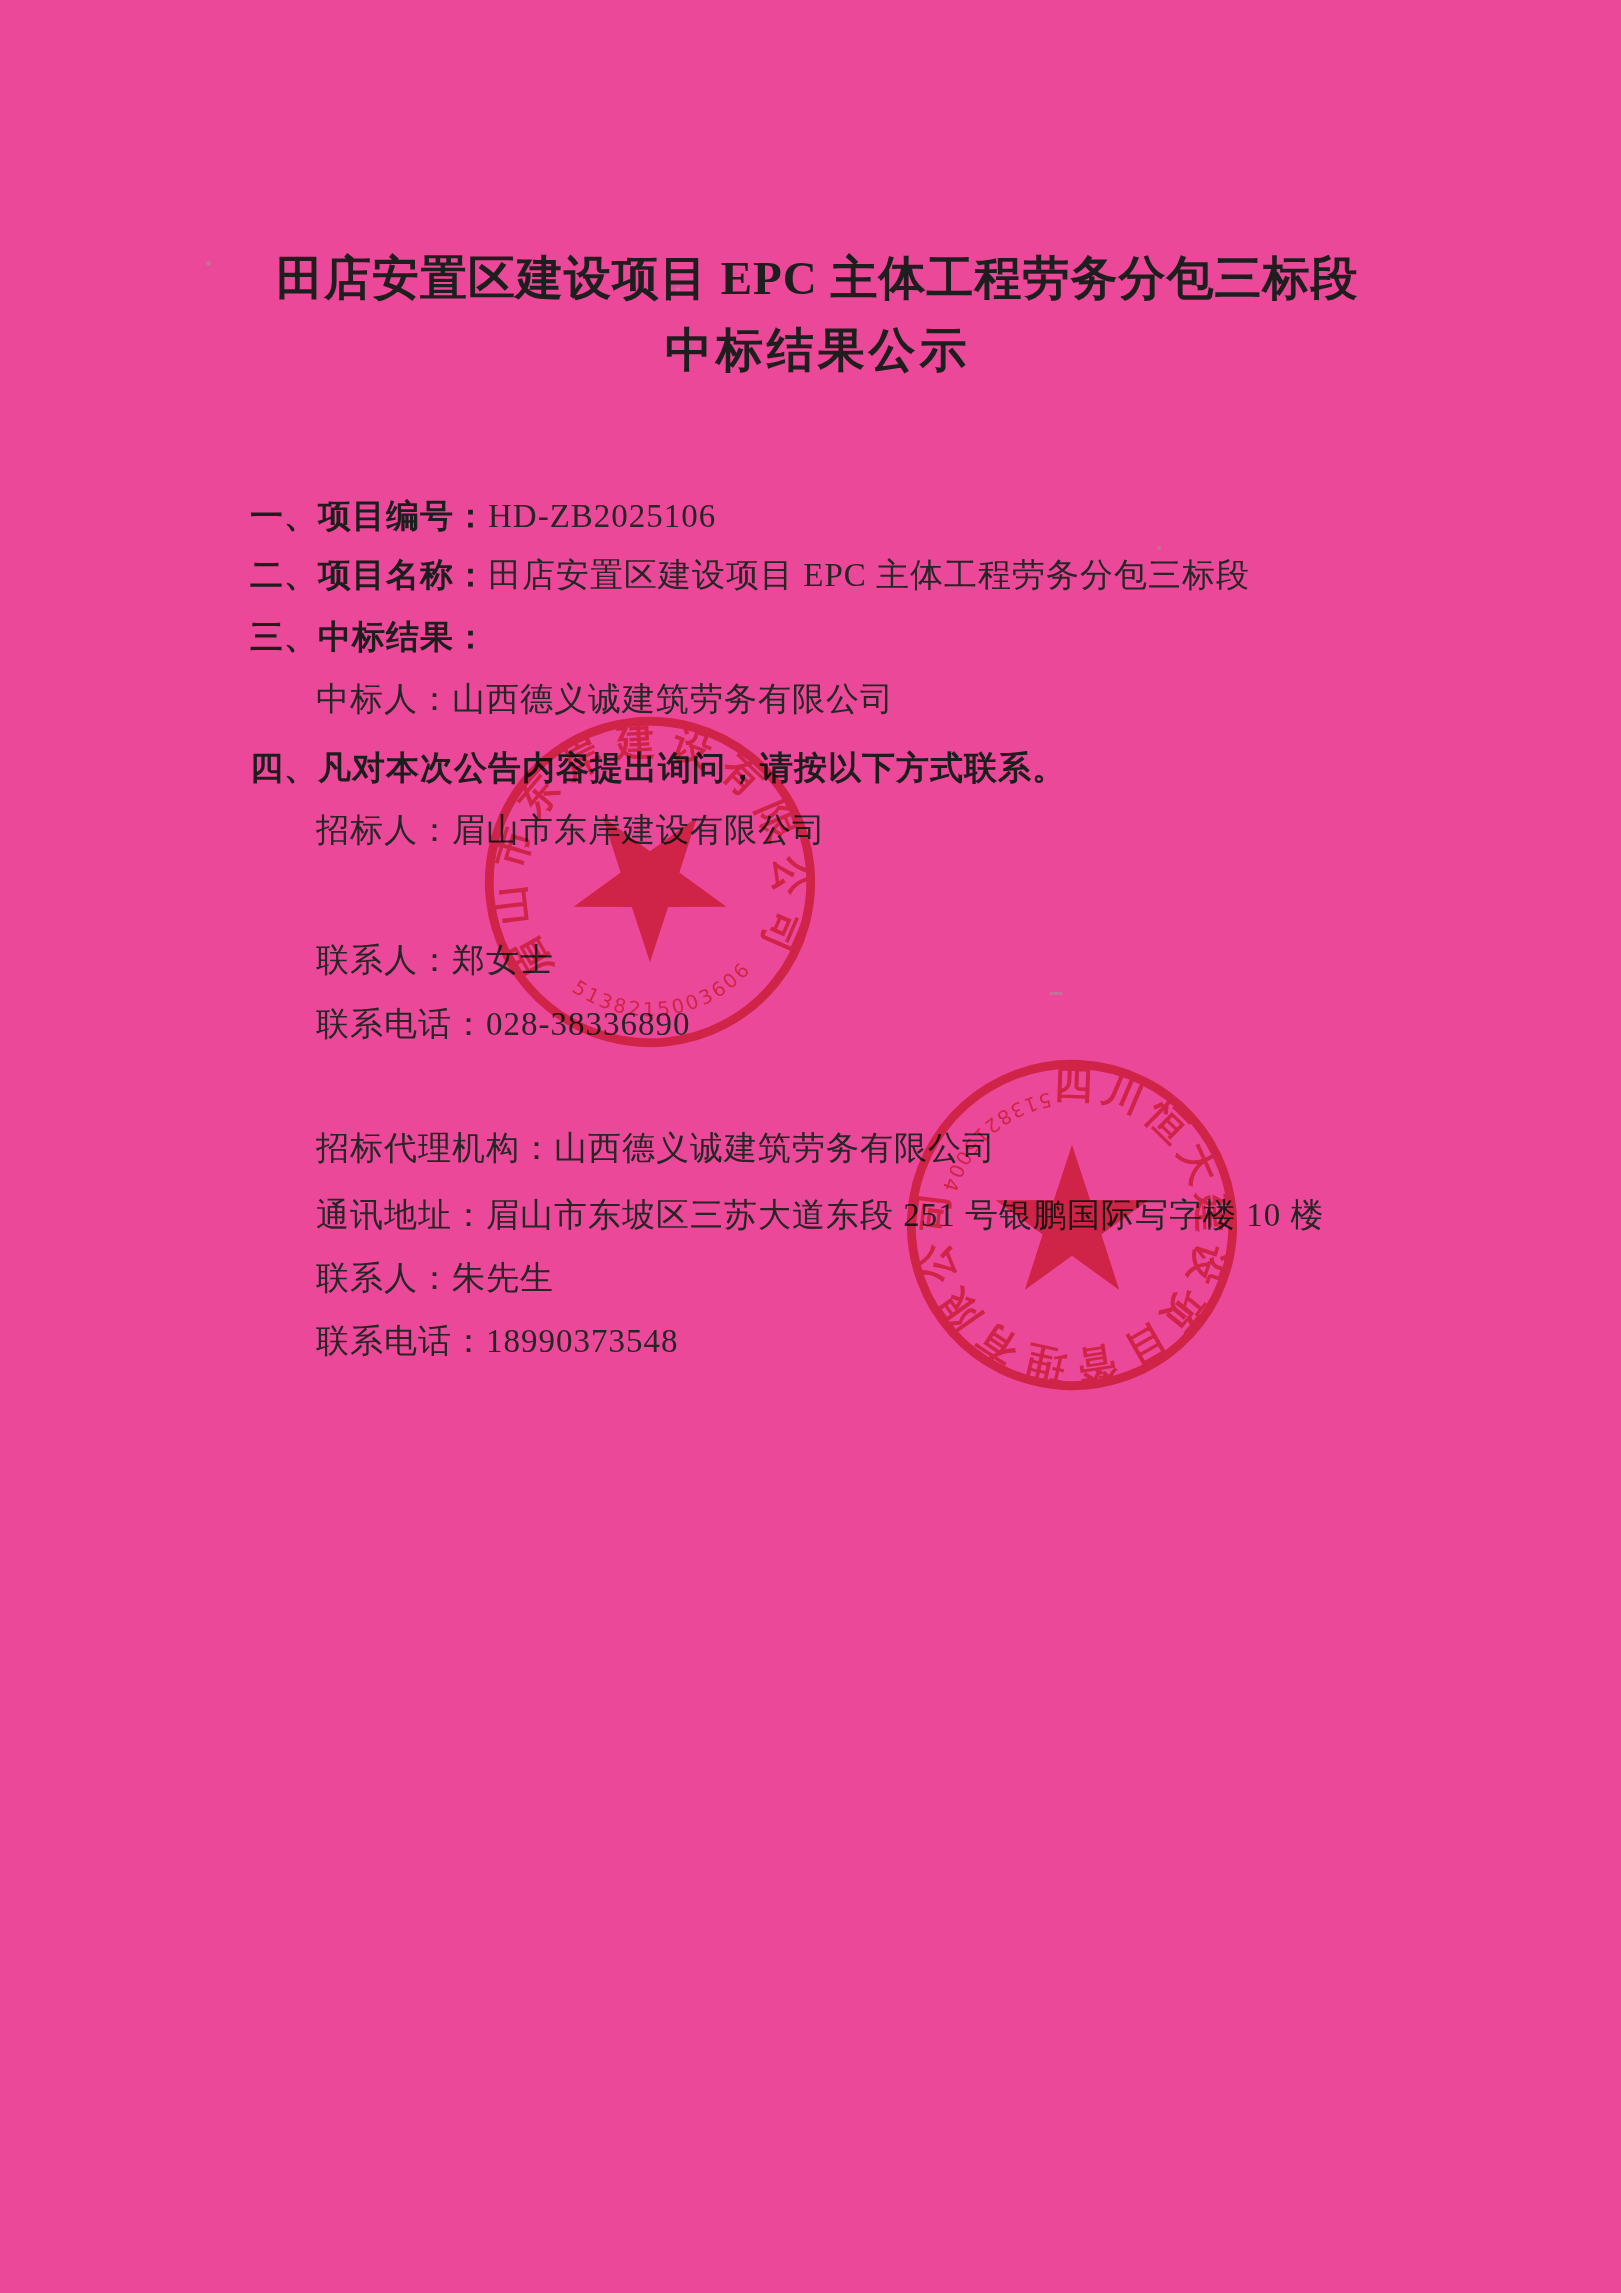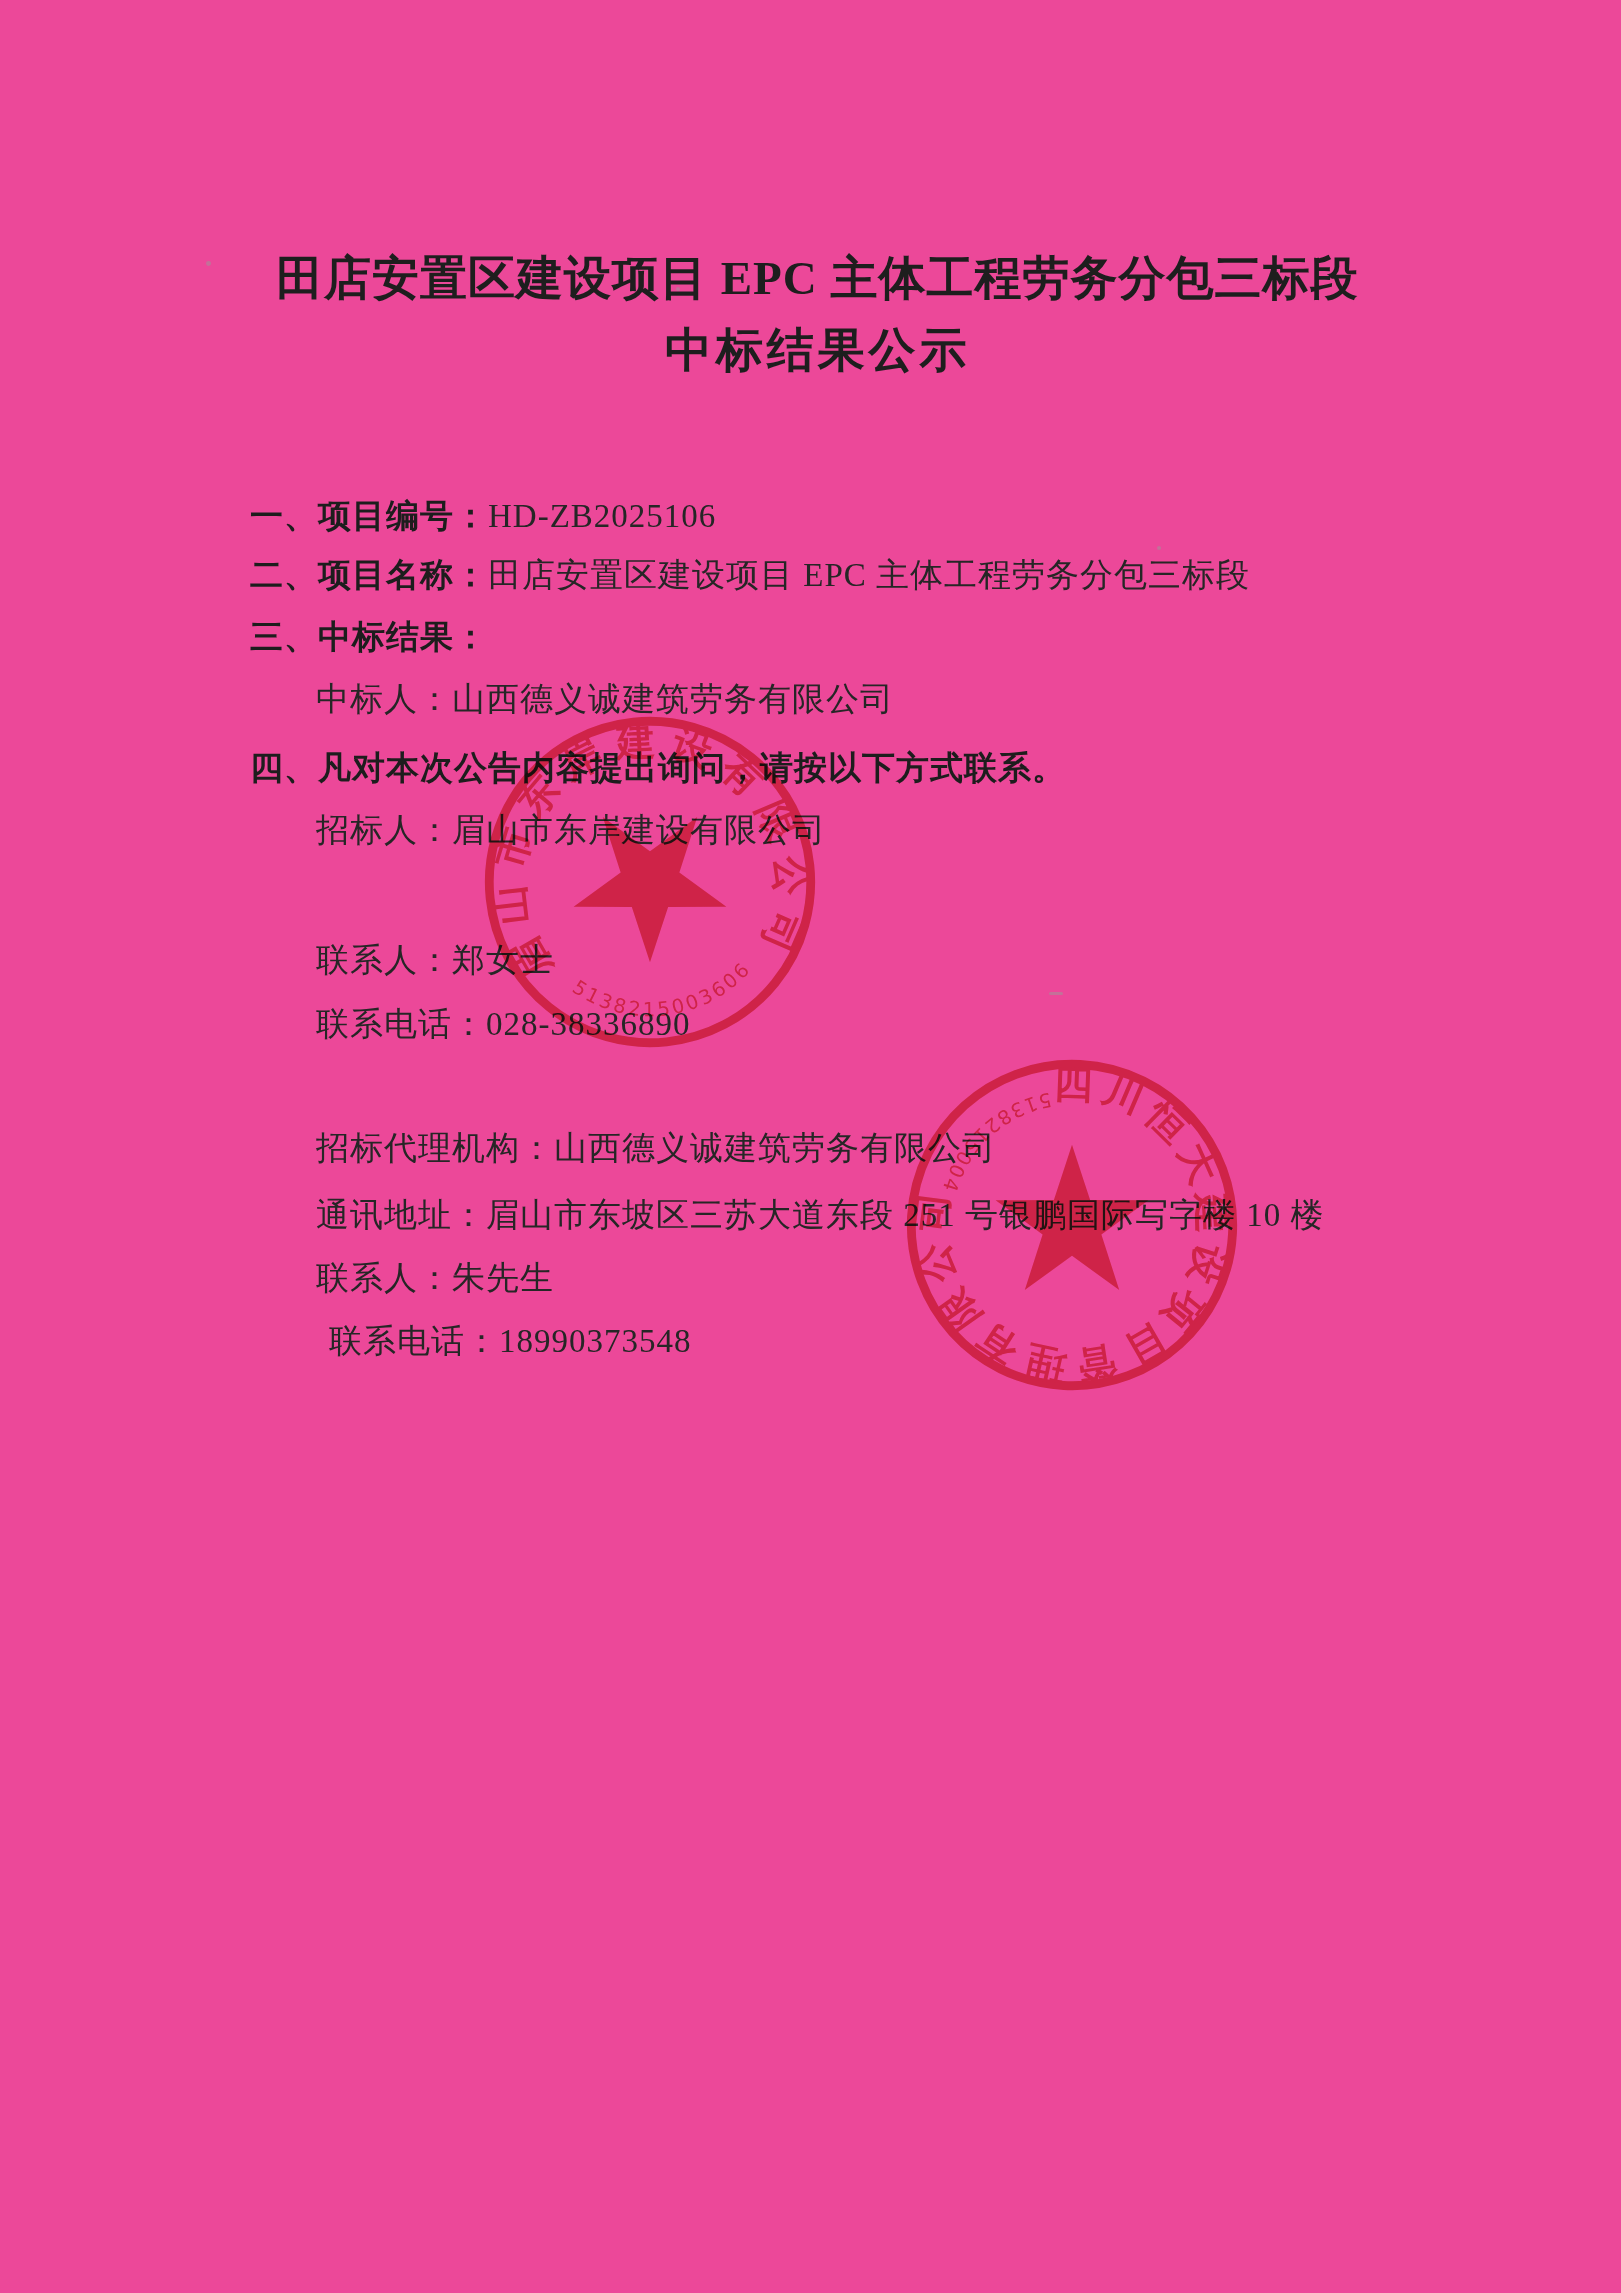--- a/index.html
+++ b/index.html
@@ -76,21 +76,21 @@
   <div class="line" style="left:316px; top:938px;"><span class="val">联系人：郑女士</span></div>
 
   <div class="line" style="left:316px; top:1002px;"><span class="val">联系电话：028-38336890</span></div>
 
   <div class="line" style="left:316px; top:1126px;"><span class="val">招标代理机构：山西德义诚建筑劳务有限公司</span></div>
 
   <div class="line" style="left:316px; top:1193px;"><span class="val">通讯地址：眉山市东坡区三苏大道东段 251 号银鹏国际写字楼 10 楼</span></div>
 
   <div class="line" style="left:316px; top:1256px;"><span class="val">联系人：朱先生</span></div>
 
-  <div class="line" style="left:316px; top:1319px;margin-left:13px;"><span class="val">联系电话：18990373548</span></div>
+  <div class="line" style="left:316px; top:1319px;"><span class="val">联系电话：18990373548</span></div>
 
   <svg class="stamp" style="left:454px; top:686px;" width="392" height="392" viewBox="0 0 400 400">
     <defs>
       <path id="s1-ring" d="M 200 330 A 130 130 0 1 1 200 70 A 130 130 0 1 1 200 330"></path>
       <path id="s1-serial" d="M 81.4 268.5 A 137 137 0 0 0 318.6 268.5"></path>
     </defs>
     <g transform="rotate(-6 200 200)" opacity="0.82">
       <circle cx="200" cy="200" r="164" fill="none" stroke-width="9" stroke="#d6524c"></circle>
       <polygon transform="translate(200 200) rotate(-30)" points="0,-82 18.5,-25.5 78,-25.3 30,9.7 48.2,66.3 0,31.5 -48.2,66.3 -30,9.7 -78,-25.3 -18.5,-25.5" fill="#d6524c"></polygon>
       <text font-size="40" letter-spacing="13" fill="#d6524c">

